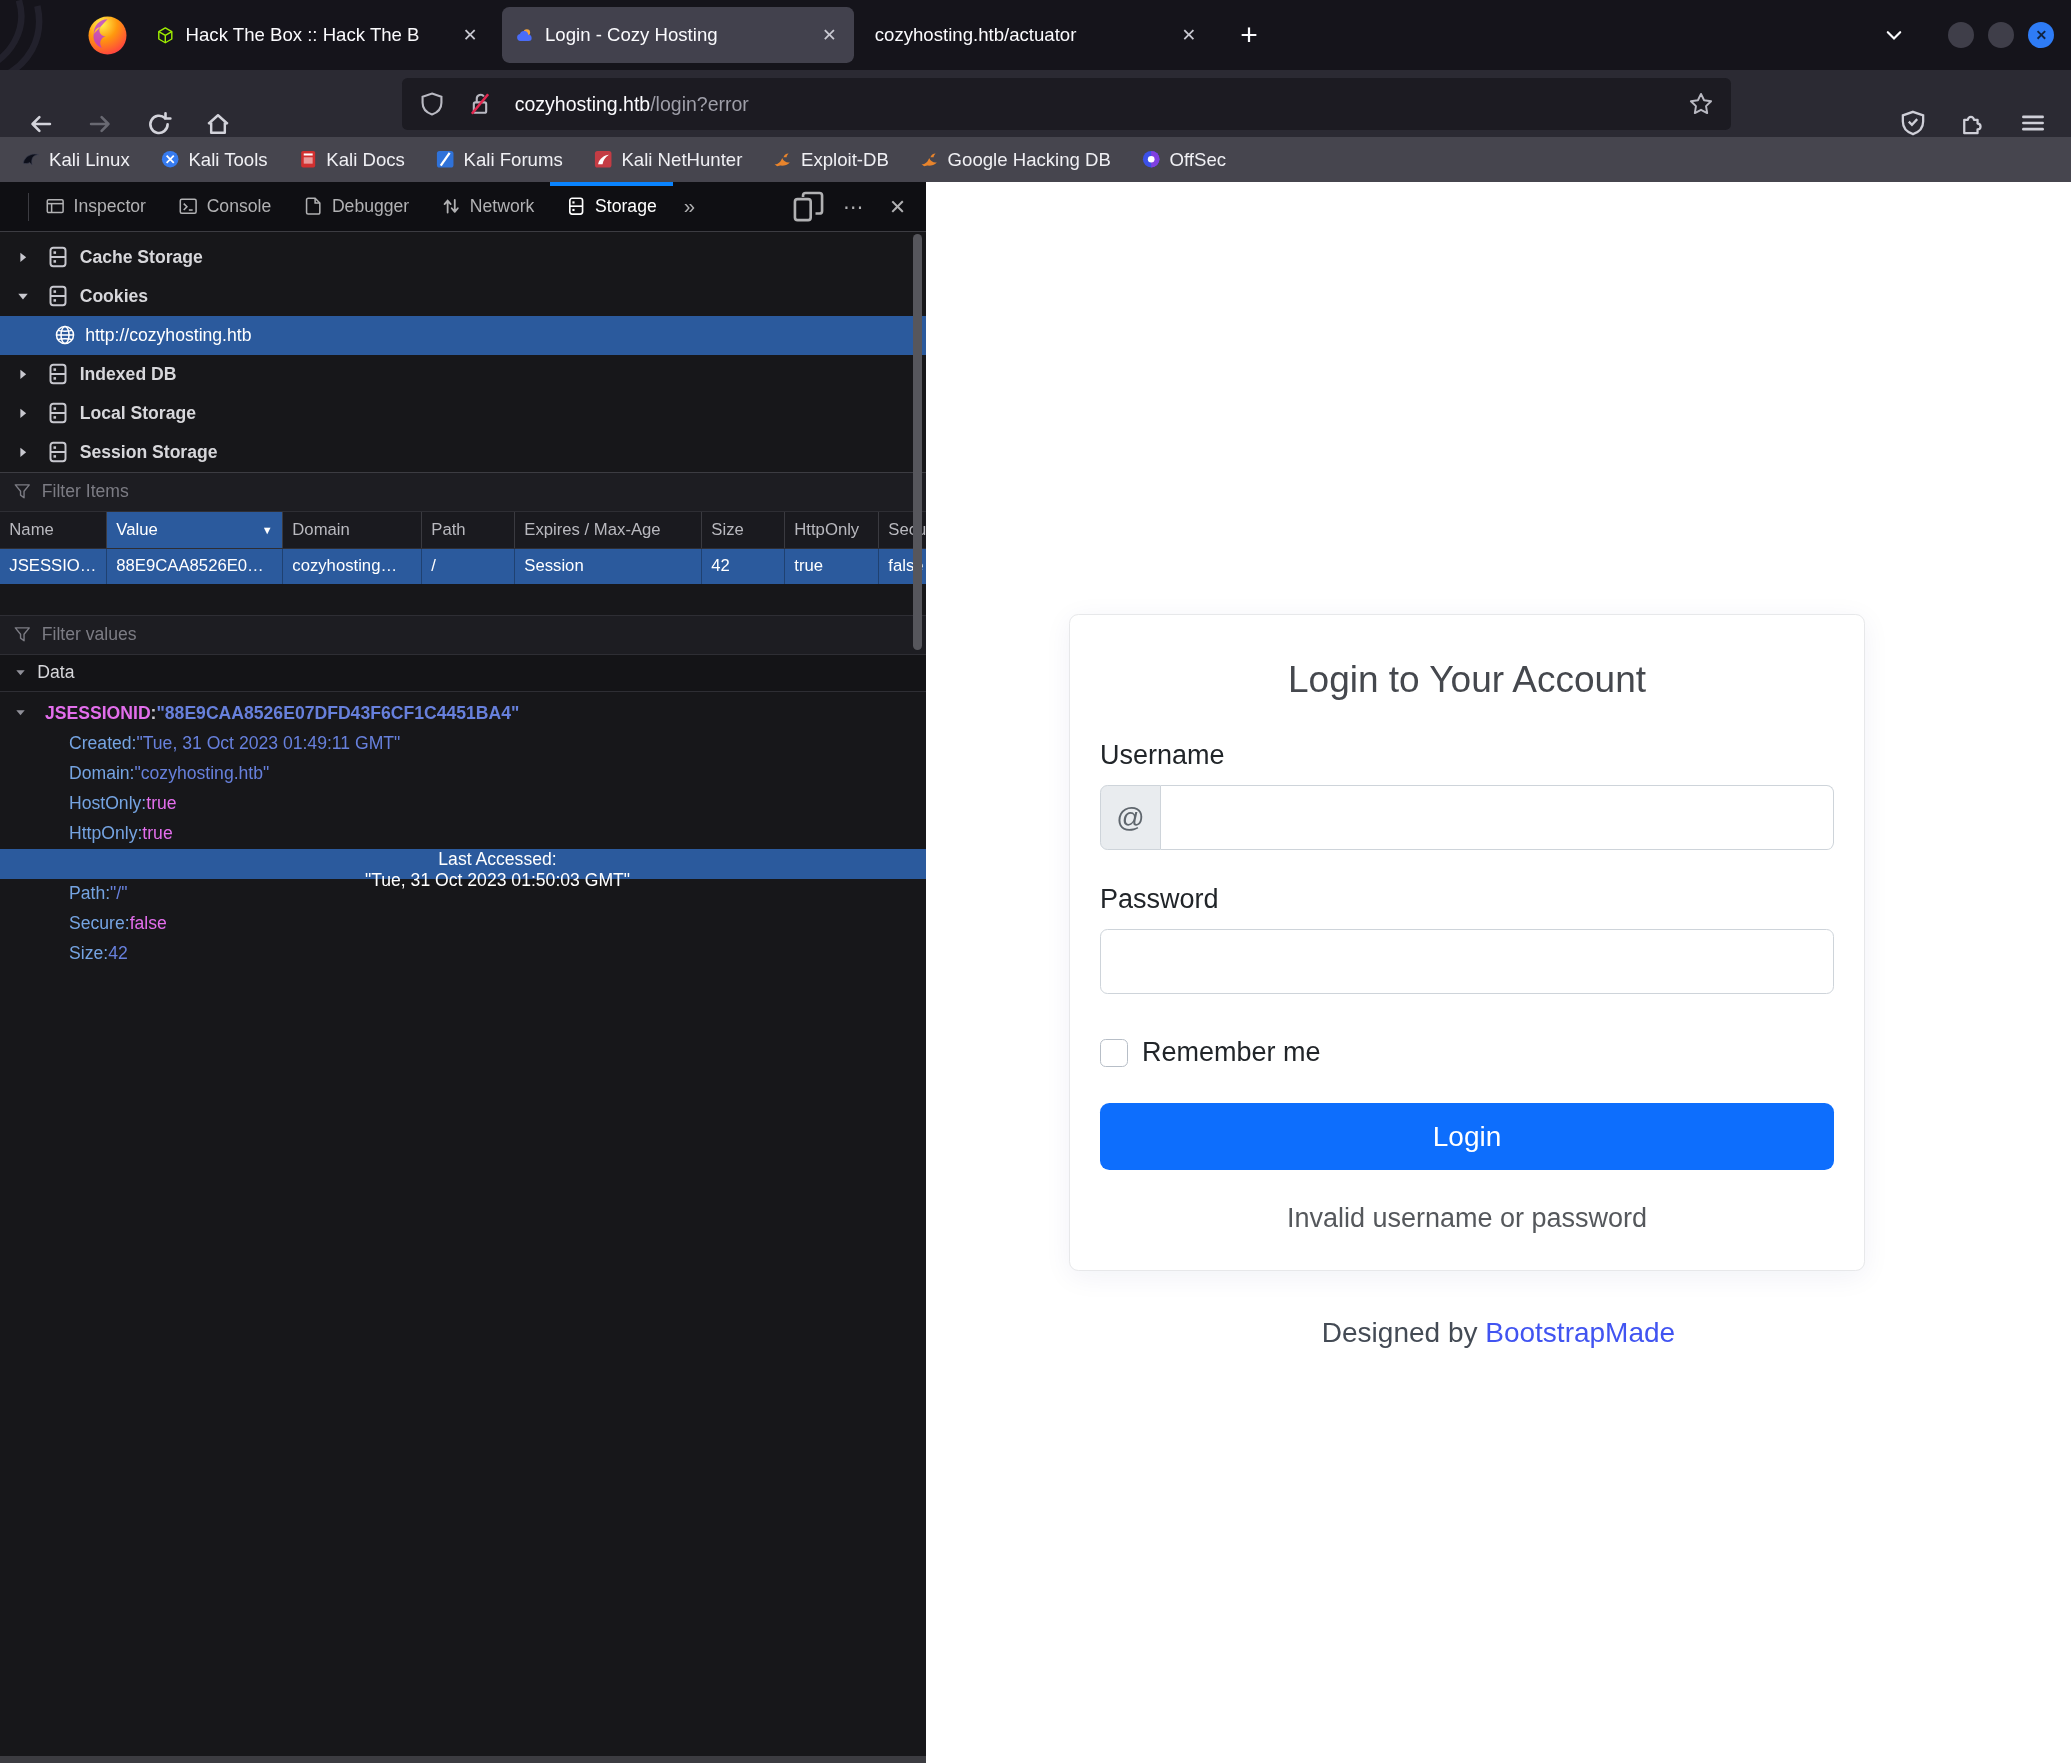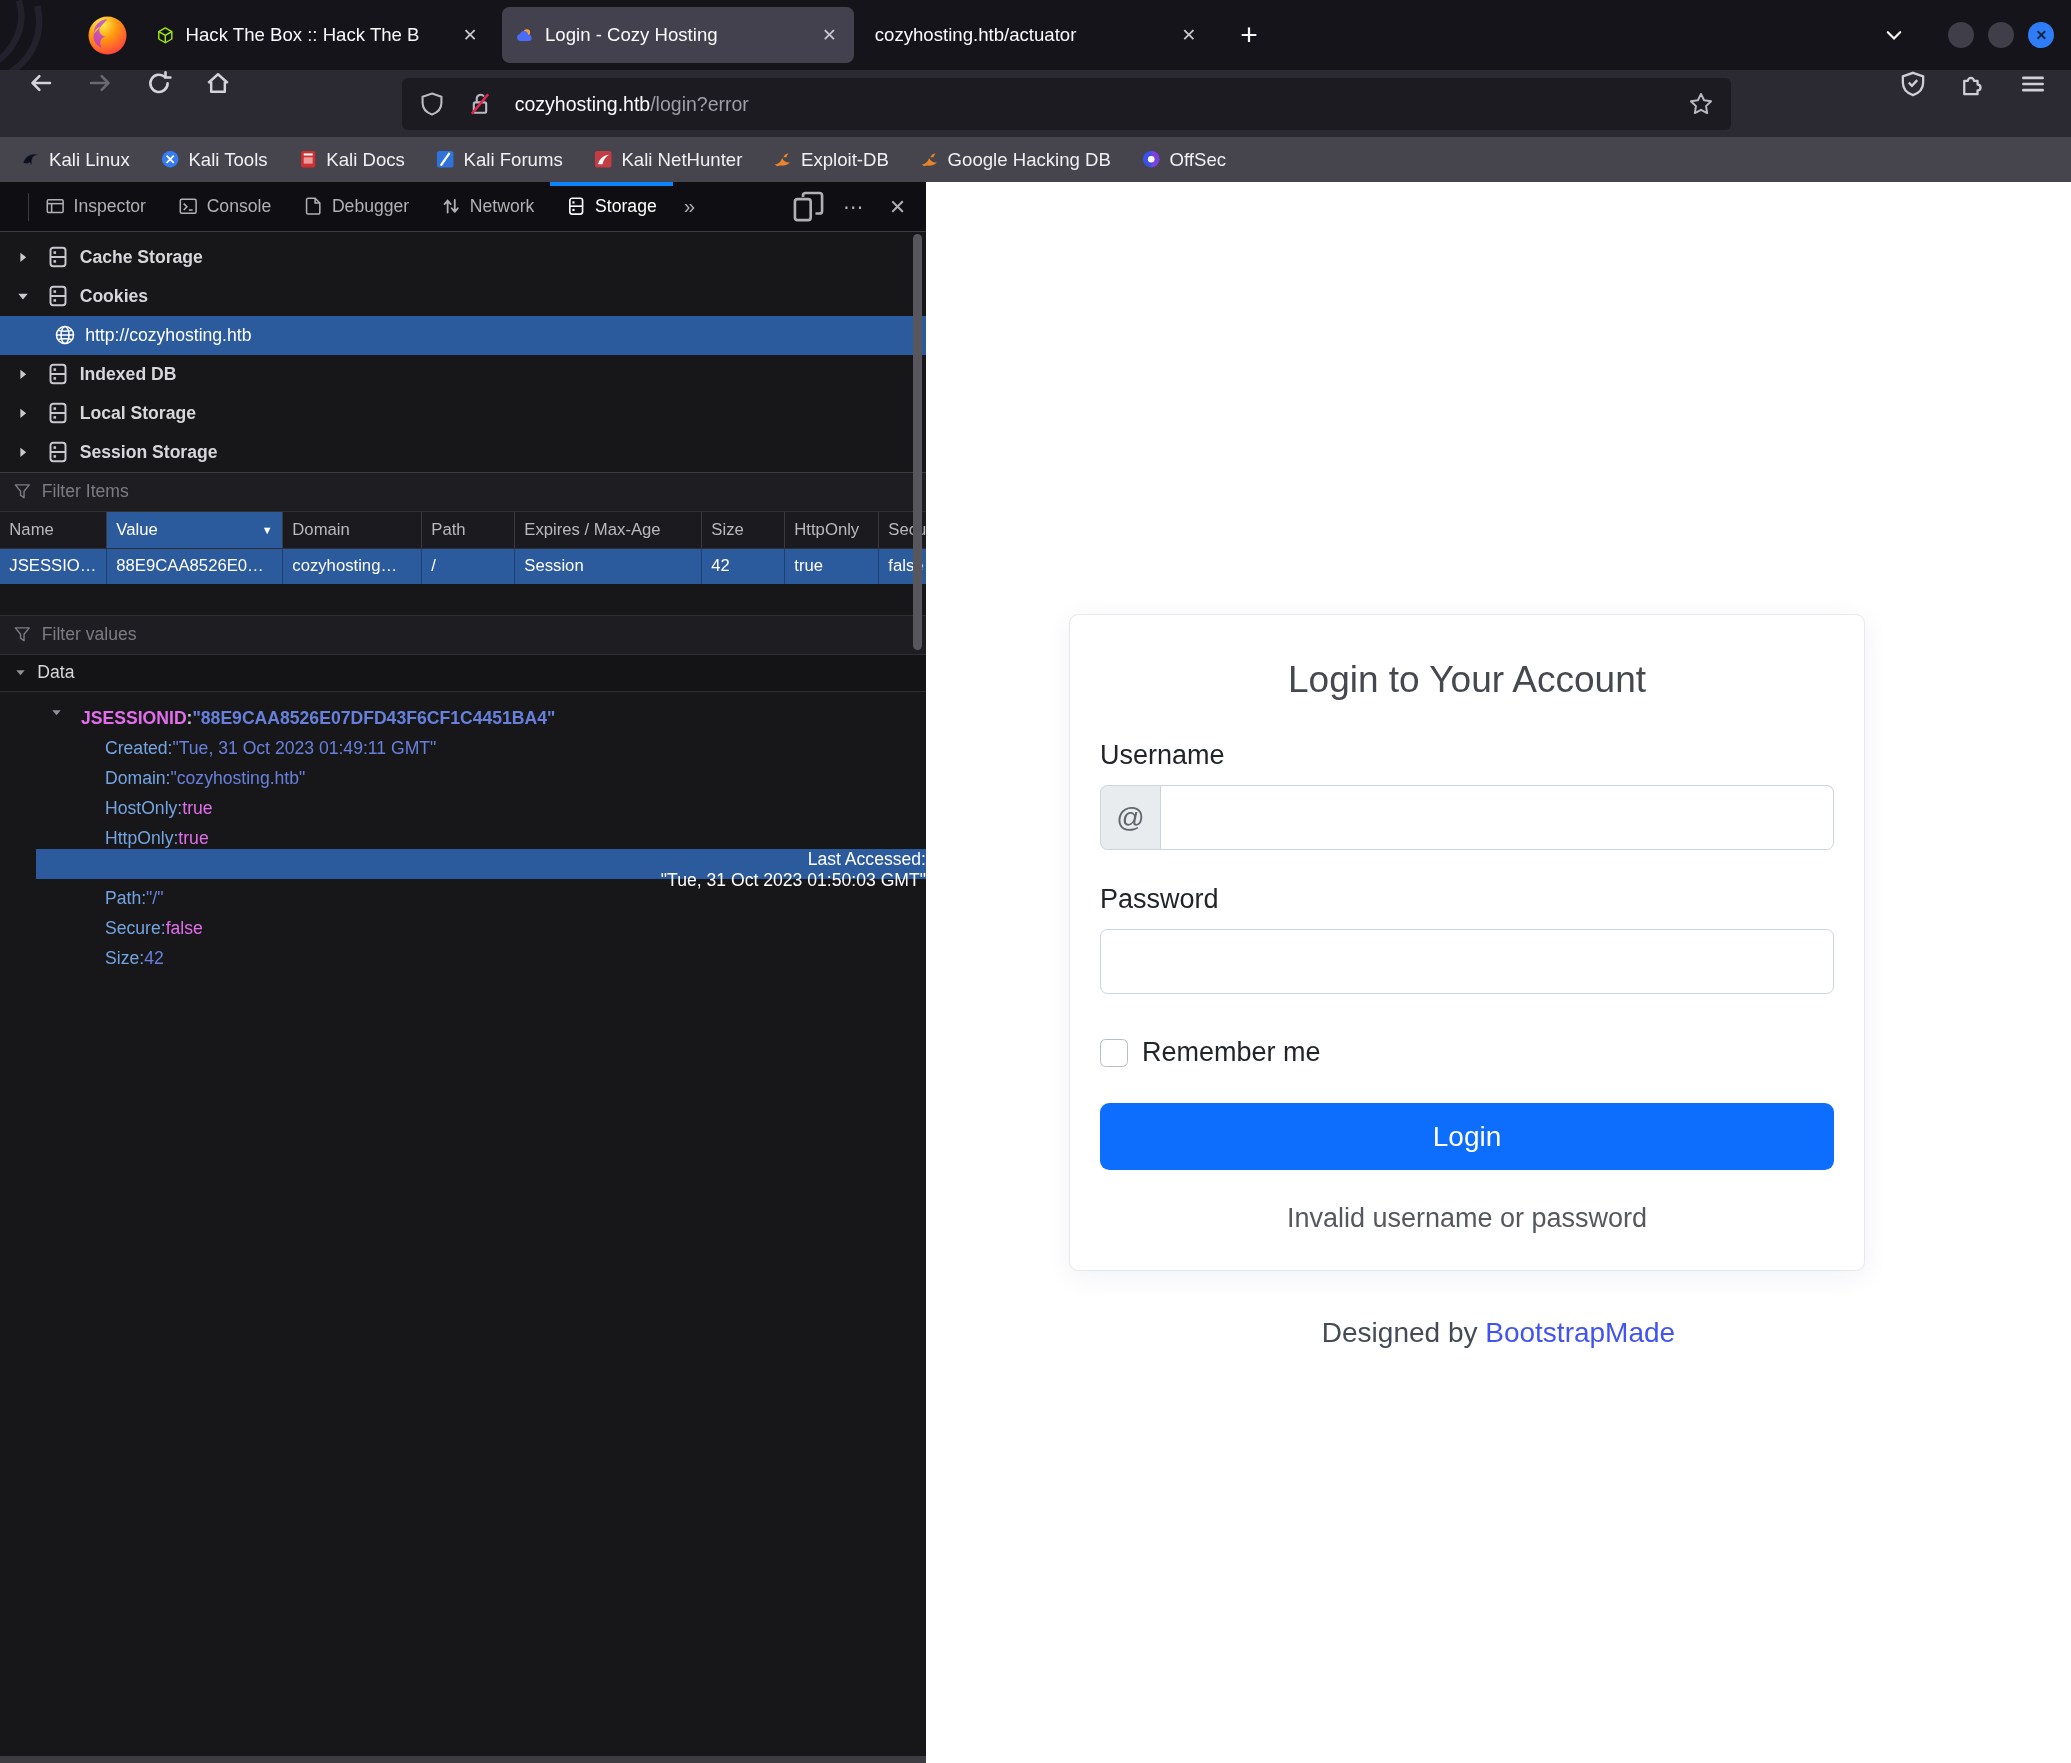--- a/index.html
+++ b/index.html
@@ -21,21 +21,21 @@
   .tab .ic { margin-right:11px; }
   .tab-title { flex:1; white-space:nowrap; overflow:hidden; -webkit-mask-image:linear-gradient(to right,#000 85%,transparent); mask-image:linear-gradient(to right,#000 85%,transparent); }
   .tab-close { width:28px; height:28px; border-radius:4.6px; display:flex; align-items:center; justify-content:center; font-size:17.6px; color:#c9c9d2; flex:none; }
   .new-tab-btn { margin-left:16.7px; font-size:30px; color:#fbfbfe; width:37px; height:37px; display:flex; align-items:center; justify-content:center; border-radius:5.6px; }
   .list-tabs { margin-left:auto; color:#fbfbfe; margin-right:43px; }
   .win-controls { display:flex; gap:14px; margin-right:16.7px; }
   .win-btn { width:26px; height:26px; border-radius:50%; background:#3f3e49; display:flex; align-items:center; justify-content:center; font-size:14px; font-weight:bold; color:#10233f; }
   .win-btn.close { background:#2e7cf6; }
 
   
-  .navbar { position:absolute; top:70px; left:0; right:0; height:67px; background:#2b2a33; display:flex; align-items:flex-start; }
+  .navbar { position:absolute; top:70px; left:0; right:0; height:67px; background:#2b2a33; display:flex; align-items:flex-end; }
   .nav-btns { display:flex; gap:33px; margin-left:28px; color:#d3d3db; }
   .nav-btns .disabled { color:#696972; }
   .urlbar { position:absolute; left:402px; top:8.3px; width:1329px; height:52px; background:#1c1b22; border-radius:5.6px; display:flex; align-items:center; padding:0 16.7px; }
   .url-text { margin-left:11px; font-size:19.5px; color:#fbfbfe; white-space:nowrap; }
   .url-text .path { color:#9e9ea8; }
   .urlbar .spacer { flex:1; }
   .urlbar .ic { color:#b9b9c2; }
   .urlbar .ic + .ic { margin-left:11px; }
   .nav-right { position:absolute; right:24px; display:flex; gap:32px; color:#cfcfd8; }
 
@@ -77,21 +77,21 @@
   .th .sort-arrow { margin-left:auto; font-size:11px; padding-left:7.4px; }
   .dt-trow { height:35px; display:flex; font-size:16.7px; color:#d7d7db; }
   .dt-trow.selected { background:#2b5a9d; color:#fff; }
   .td { display:flex; align-items:center; padding:0 9.3px; height:100%; border-right:0.9px solid rgba(0,0,0,.28); overflow:hidden; white-space:nowrap; flex:none; }
   .dt-gap { height:32px; border-bottom:0.9px solid #2e2e34; }
 
   .dt-section { height:37px; background:#141417; border-bottom:0.9px solid #2e2e34; display:flex; align-items:center; gap:9.3px; padding:0 13px; color:#d7d7db; font-size:17.6px; }
   .dt-section .caret { color:#8f8f98; }
 
   .dt-data { padding-top:7.4px; font-size:17.6px; }
-  .data-row { height:30px; display:flex; align-items:flex-end; padding-left:69px; white-space:nowrap; position:relative;margin-left:36px; }
+  .data-row { height:30px; display:flex; align-items:center; padding-left:69px; white-space:nowrap; position:relative; }
   .data-row.root { padding-left:45px; font-weight:700; }
   .data-row.root .caret { position:absolute; left:13px; top:6.5px; color:#8f8f98; }
   .data-row .k { color:#75a4e2; }
   .data-row.root .k { color:#e36eec; }
   .data-row .colon { color:#c9c9cf; }
   .data-row .v.string { color:#6780dc; }
   .data-row .v.boolean { color:#e36eec; }
   .data-row .v.number { color:#6780dc; }
   .data-row.selected { background:#2b5a9d;flex-direction:column; }
   .data-row.selected span { color:#fff !important; }

